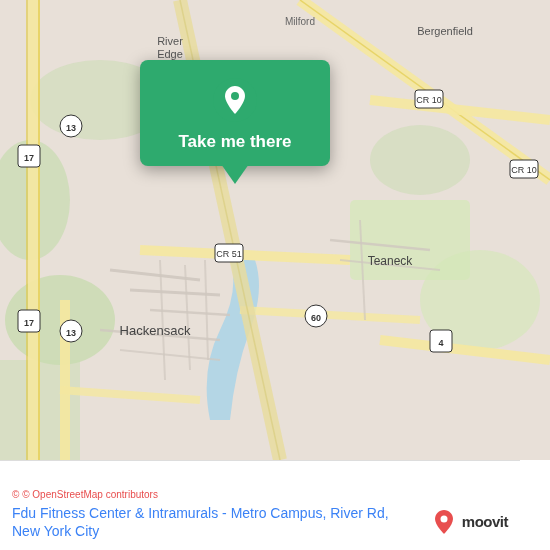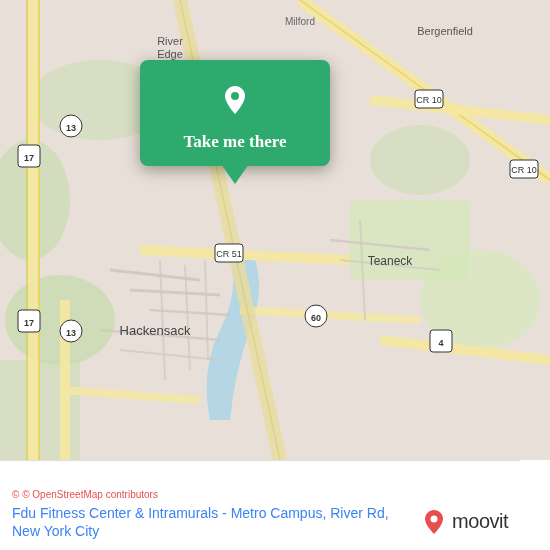--- a/index.html
+++ b/index.html
@@ -64,21 +64,20 @@
     #take-me-there-btn {
       color: #fff;
       font-size: 17px;
       font-weight: 600;
       background: none;
       border: none;
       cursor: pointer;
       text-align: center;
       line-height: 1.2;
       padding: 0;
-      font-family: Liberation Serif, serif;
     }
 
     
     #bottom-bar {
       width: 520px;
       height: 90px;
       background: #fff;
       display: flex;
       flex-direction: column;
       justify-content: flex-end;
@@ -117,22 +116,22 @@
       flex-shrink: 0;
     }
 
     .moovit-pin {
       width: 28px;
       height: 28px;
       margin-right: 4px;
     }
 
     .moovit-text {
-      font-size: 20px;
-      font-weight: 400;
+      font-size: 15px;
+      font-weight: 700;
       color: #333;
       letter-spacing: -0.5px;
     }
   </style>
 </head>
 <body>
 
 <div id="map-container">
   <svg id="map-svg" viewBox="0 0 550 460" xmlns="http://www.w3.org/2000/svg">
 

